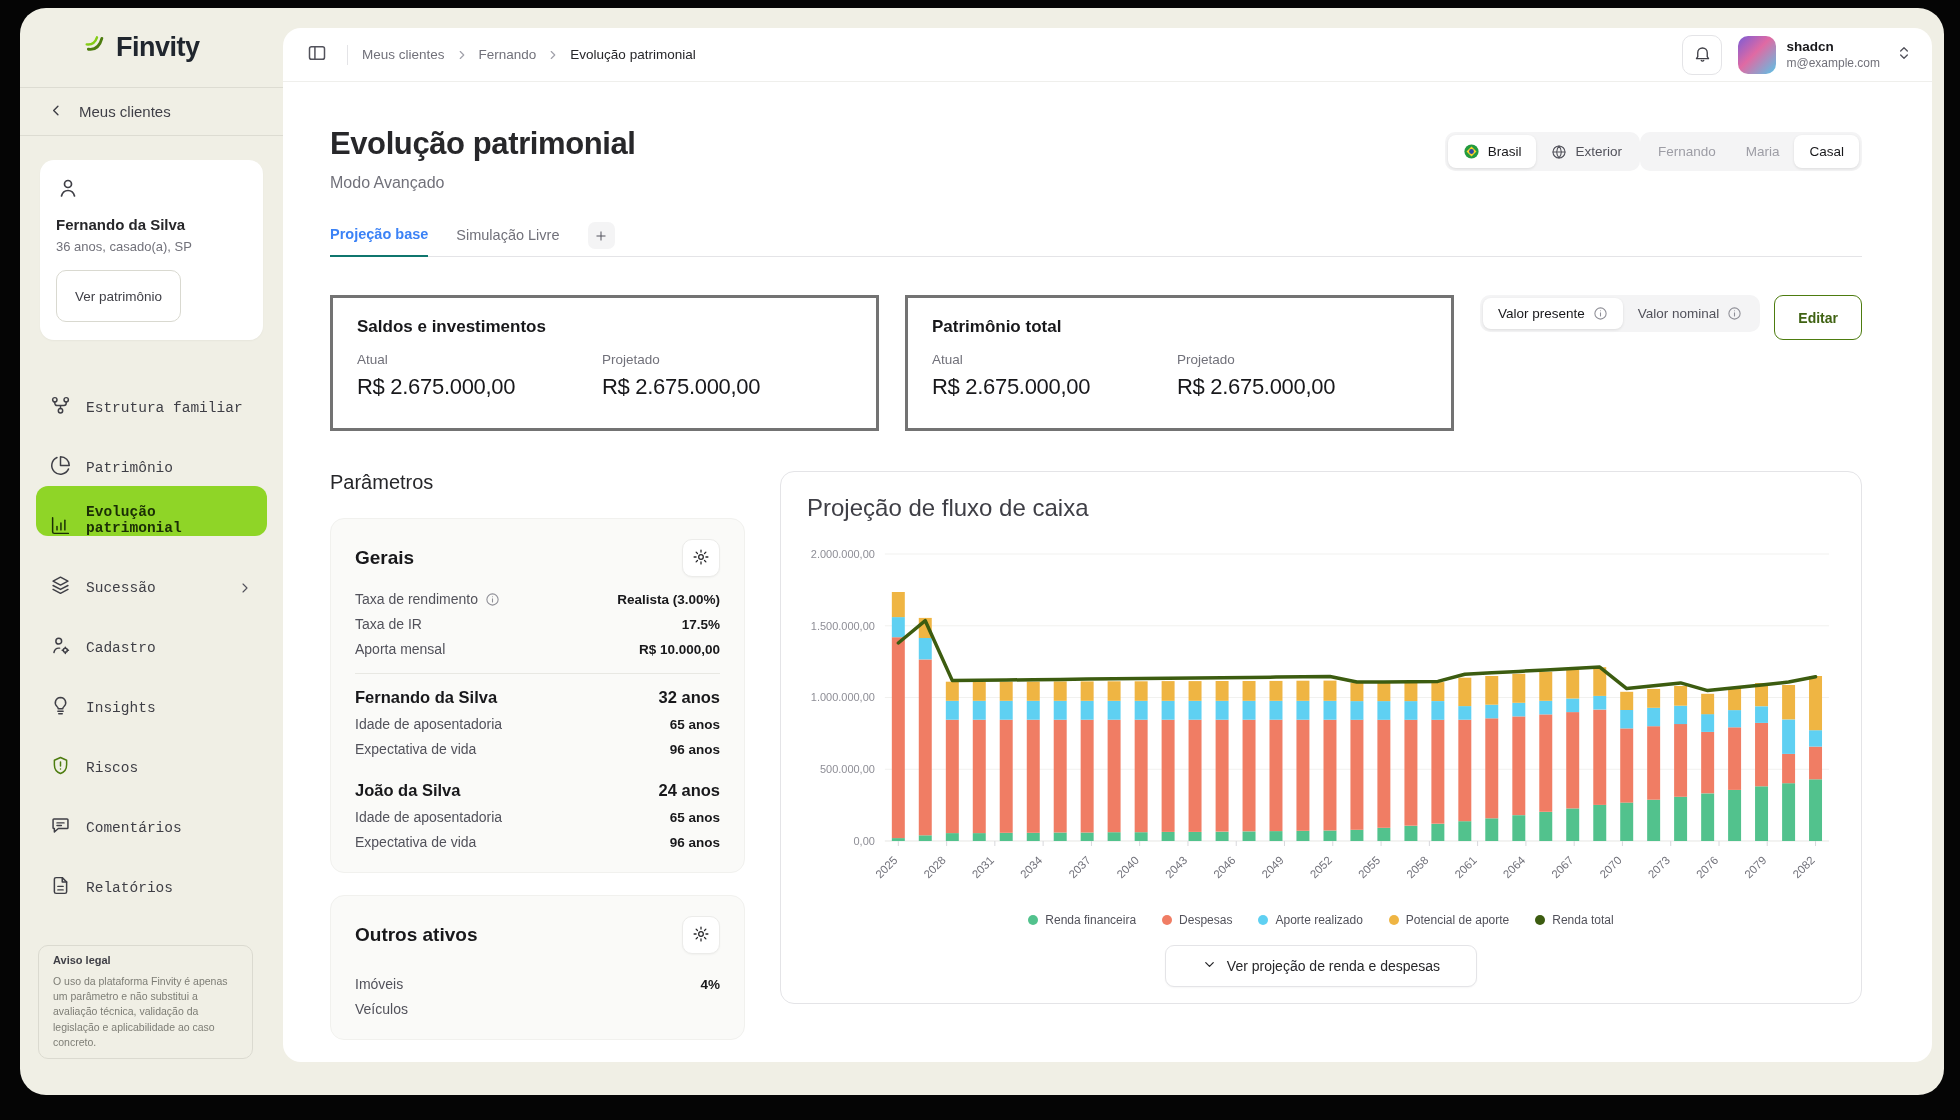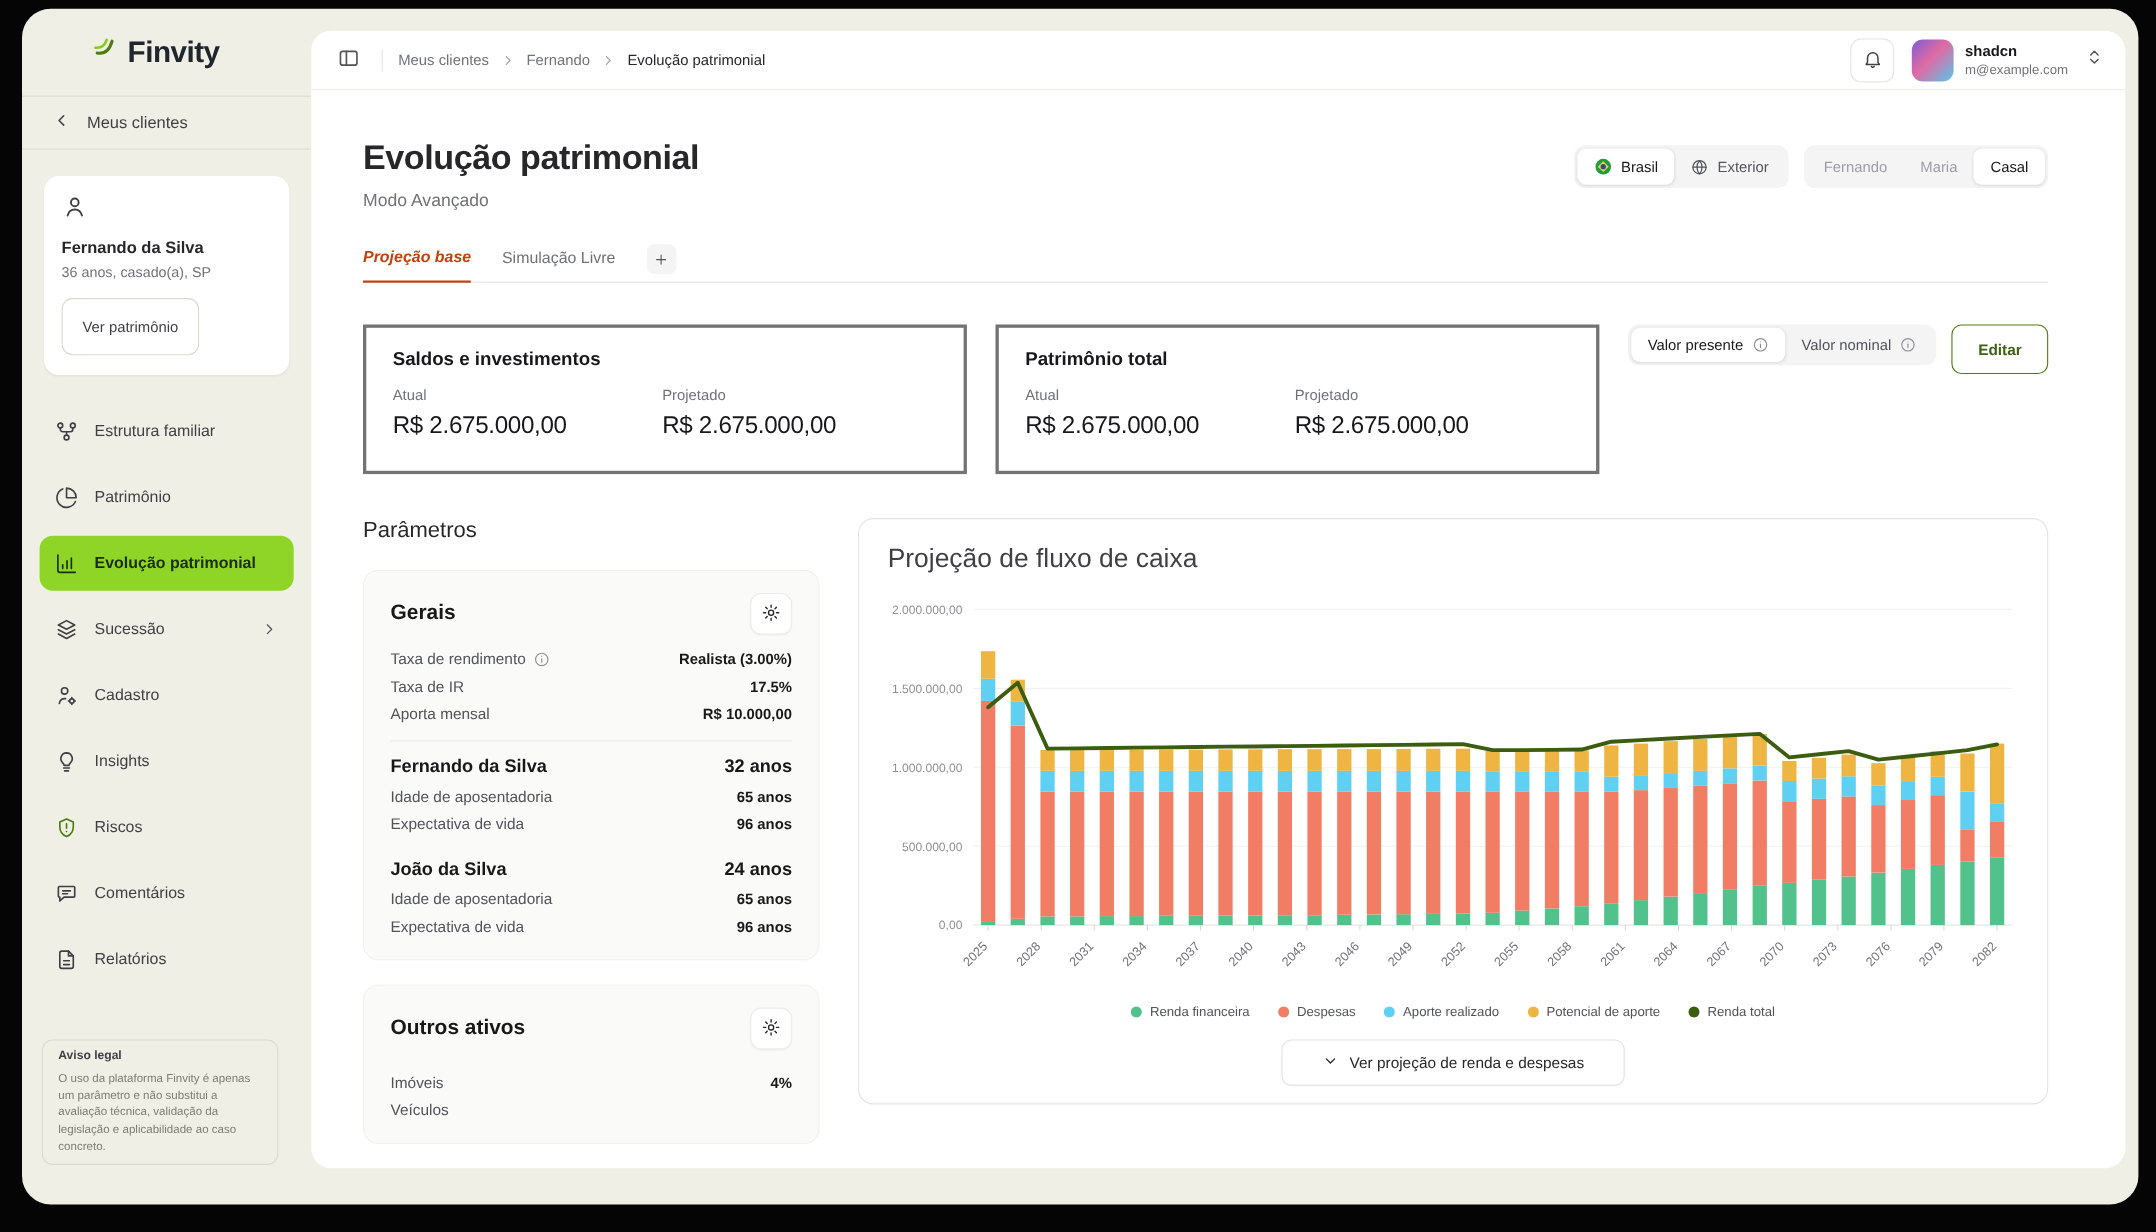--- a/index.html
+++ b/index.html
@@ -10,21 +10,21 @@
   .sidebar { position:absolute; left:0; top:0; bottom:0; width:263px; }
   .logo-row { height:79px; display:flex; align-items:center; padding-left:64px; gap:6px; }
   .logo-text { font-size:27px; font-weight:700; color:#20262e; letter-spacing:-0.5px; }
   .sb-divider { height:1px; background:#dddcd2; }
   .back-row { height:47px; display:flex; align-items:center; padding-left:28px; gap:14px; color:#3f3f46; font-size:15px; font-weight:500; cursor:pointer; }
   .client-card { margin:24px 20px 0 20px; background:#fff; border-radius:14px; padding:16px 16px 18px 16px; box-shadow:0 1px 2px rgba(0,0,0,.04); }
   .client-name { font-size:15px; font-weight:700; color:#27272a; margin-top:12px; }
   .client-meta { font-size:13px; color:#71717a; margin-top:6px; }
   .client-btn { margin-top:16px; display:inline-flex; align-items:center; height:52px; padding:0 18px; background:#fff; border:1px solid #d9d9d0; border-radius:10px; font-size:13.5px; font-weight:500; color:#3f3f46; cursor:pointer; }
   .menu { margin-top:26px; padding:0 16px; }
-  .menu-item { height:50px; display:flex; align-items:center; gap:15px; padding:0 14px; border-radius:12px; margin-bottom:10px; color:#3f3f46; font-size:14.5px; cursor:pointer; }
+  .menu-item { height:50px; display:flex; align-items:flex-end; gap:15px; padding:0 14px; border-radius:12px; margin-bottom:10px; color:#3f3f46; font-size:14.5px; cursor:pointer;font-family:Liberation Mono, monospace; }
   .menu-item svg { flex:0 0 auto; }
   .menu-item.active { background:#8fd527; color:#1a2e05; font-weight:600; }
   .menu-item .spacer { flex:1; }
   .legal { position:absolute; left:18px; right:30px; bottom:36px; border:1px solid #dbdad0; border-radius:10px; padding:8px 14px; }
   .legal-title { font-size:11px; font-weight:700; color:#3f3f46; }
   .legal-text { font-size:10.5px; color:#7d7d75; line-height:1.45; margin-top:8px; }
 
   
   .main { position:absolute; left:263px; top:20px; right:12px; bottom:33px; background:#fff; border-radius:18px; overflow:hidden; }
   .topbar { height:54px; display:flex; align-items:center; padding:0 20px 0 18px; border-bottom:1px solid #efefec; }
@@ -38,29 +38,29 @@
   .bell-btn { width:40px; height:40px; border:1px solid #e4e4e7; border-radius:10px; background:#fff; display:flex; align-items:center; justify-content:center; color:#3f3f46; cursor:pointer; }
   .user-chip { display:flex; align-items:center; gap:10px; cursor:pointer; }
   .avatar { width:38px; height:38px; border-radius:10px; background:linear-gradient(135deg,#7b5cd6 0%,#e06aa3 45%,#58c5e8 100%); }
   .user-name { font-size:13.5px; font-weight:700; color:#18181b; }
   .user-email { font-size:12px; color:#71717a; margin-top:2px; }
 
   .content { padding:44px 70px 0 47px; }
   .row1 { display:flex; align-items:flex-start; }
   h1.page-title { font-size:31px; font-weight:700; color:#27272a; letter-spacing:-0.4px; }
   .page-subtitle { font-size:16px; color:#71717a; margin-top:12px; }
-  .row1-right { margin-left:auto; display:flex; gap:14px; margin-top:6px; }
+  .row1-right { margin-left:auto; display:flex; margin-top:6px; }
   .seg-group { display:flex; background:#f4f4f5; border-radius:10px; padding:3px; }
   .seg { display:flex; align-items:center; gap:8px; padding:8px 15px; border-radius:8px; font-size:13.5px; font-weight:500; color:#9d9da5; cursor:pointer; white-space:nowrap; }
   .seg.mid-gray { color:#52525b; }
   .seg.active { background:#fff; color:#18181b; box-shadow:0 1px 3px rgba(0,0,0,.1); }
 
   .tabs-row { margin-top:30px; display:flex; align-items:flex-end; gap:28px; border-bottom:1px solid #e4e4e7; }
   .tab { padding-bottom:13px; font-size:14.5px; color:#71717a; cursor:pointer; }
-  .tab.active { color:#c2410c; font-weight:700; border-bottom:2px solid #c2410c; margin-bottom:-1px;font-style:italic; }
+  .tab.active { color:#3b82f6; font-weight:700; border-bottom:2px solid #0f766e; margin-bottom:-1px; }
   .tab-add { width:27px; height:27px; background:#f4f4f5; border-radius:7px; display:flex; align-items:center; justify-content:center; color:#52525b; margin-bottom:7px; cursor:pointer; border:none; }
 
   .cards-row { margin-top:38px; display:flex; gap:26px; }
   .sum-card { width:550px; border:3px solid #737373; border-radius:0; padding:19px 24px 28px 24px; }
   .sum-title { font-size:17px; font-weight:700; color:#18181b; }
   .sum-cols { display:flex; margin-top:15px; }
   .sum-col { width:245px; }
   .sum-label { font-size:13.5px; color:#71717a; }
   .sum-value { font-size:22px; font-weight:500; color:#18181b; margin-top:7px; letter-spacing:-0.3px; }
   .cards-right { margin-left:auto; display:flex; gap:14px; align-items:flex-start; }

